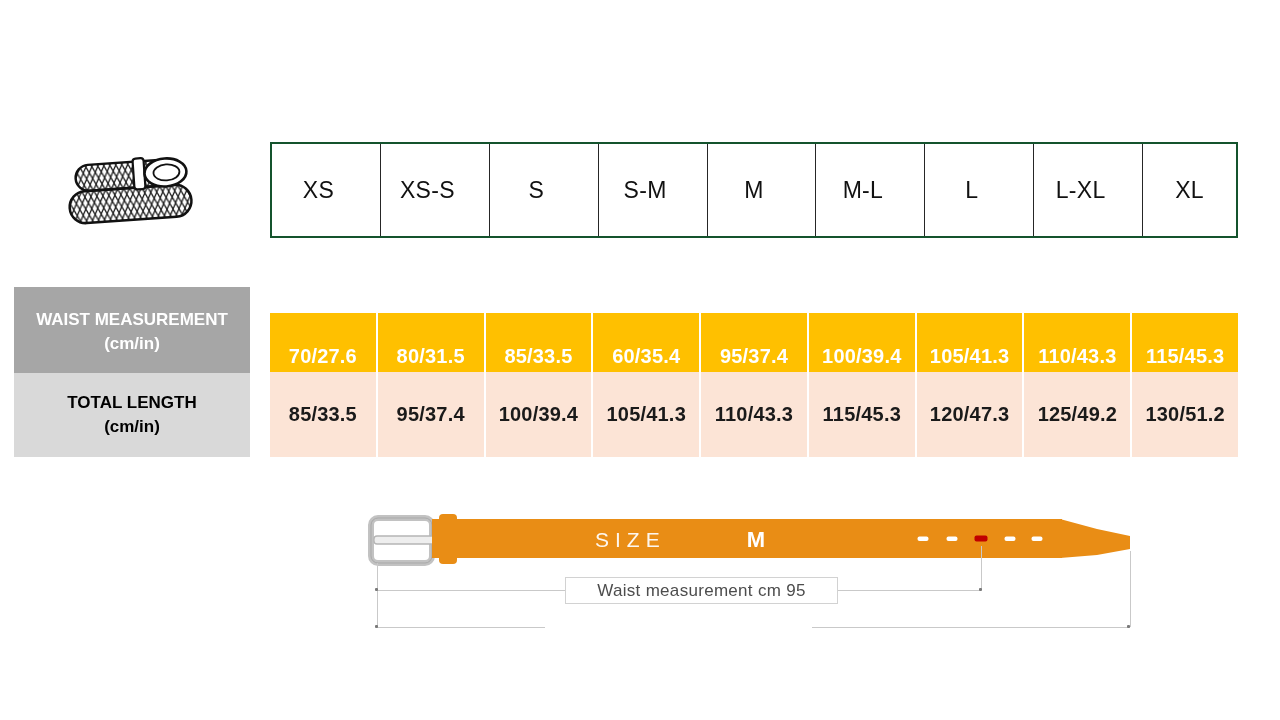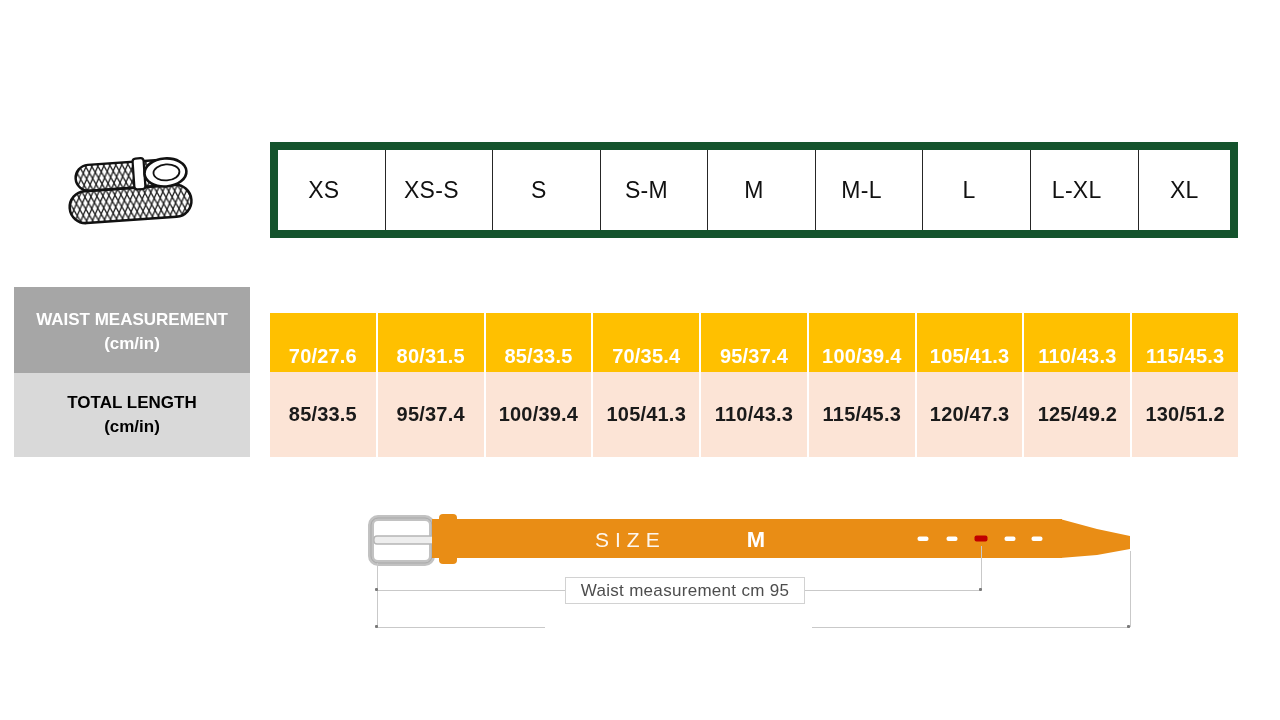--- a/index.html
+++ b/index.html
@@ -5,21 +5,21 @@
   html,body{margin:0;padding:0;background:#fff;}
   body{font-family:"Liberation Sans", sans-serif;}
   .canvas{position:relative;width:1280px;height:720px;background:#ffffff;overflow:hidden;}
 
   
   .belt-photo{position:absolute;left:55px;top:146px;width:150px;height:98px;}
 
   
   .size-header{
     position:absolute;left:270px;top:142px;width:968px;height:96px;
-    display:flex;box-sizing:border-box;border:8px solid #14532d;background:#fff;gap:15px;
+    display:flex;box-sizing:border-box;border:2px solid #14532d;background:#fff;gap:15px;
   }
   .size-cell{
     flex:1;display:flex;align-items:center;justify-content:center;
     border-left:1.5px solid #262626;font-size:23px;color:#111;letter-spacing:.3px;
   }
   .size-cell:first-child{border-left:none;}
 
   
   .row-label{
     position:absolute;left:14px;width:236px;box-sizing:border-box;
@@ -48,21 +48,21 @@
     position:absolute;left:595px;top:527px;width:170px;height:26px;
     display:flex;align-items:center;justify-content:space-between;gap:15px;color:#fff;
   }
   .size-word{font-size:21px;letter-spacing:6px;opacity:.93;}
   .size-val{font-size:22px;font-weight:700;}
 
   .dim{position:absolute;background:#c9c9c9;}
   .dim-dot{position:absolute;width:3px;height:3px;background:#7a7a7a;border-radius:1px;}
 
   .waist-box{
-    position:absolute;left:565px;top:577px;width:240px;height:27px;
+    position:absolute;left:565px;top:577px;width:273px;height:27px;
     box-sizing:border-box;border:1px solid #d2d2d2;background:#fff;
     display:flex;align-items:center;justify-content:center;
     font-size:17px;color:#4d4d4d;letter-spacing:.3px;
   }
   .total-text{
     position:absolute;left:545px;top:615px;width:267px;text-align:center;
     font-size:17px;color:#4d4d4d;letter-spacing:.3px;
   }
 </style>
 </head>
@@ -98,21 +98,21 @@
   </div>
 
   <div class="row-label waist-label">
     <span>WAIST MEASUREMENT</span>
     <span>(cm/in)</span>
   </div>
   <div class="value-row waist-row">
     <div class="value-cell">70/27.6</div>
     <div class="value-cell">80/31.5</div>
     <div class="value-cell">85/33.5</div>
-    <div class="value-cell">70/35.4</div>
+    <div class="value-cell">60/35.4</div>
     <div class="value-cell">95/37.4</div>
     <div class="value-cell">100/39.4</div>
     <div class="value-cell">105/41.3</div>
     <div class="value-cell">110/43.3</div>
     <div class="value-cell">115/45.3</div>
   </div>
 
   <div class="row-label length-label">
     <span>TOTAL LENGTH</span>
     <span>(cm/in)</span>

